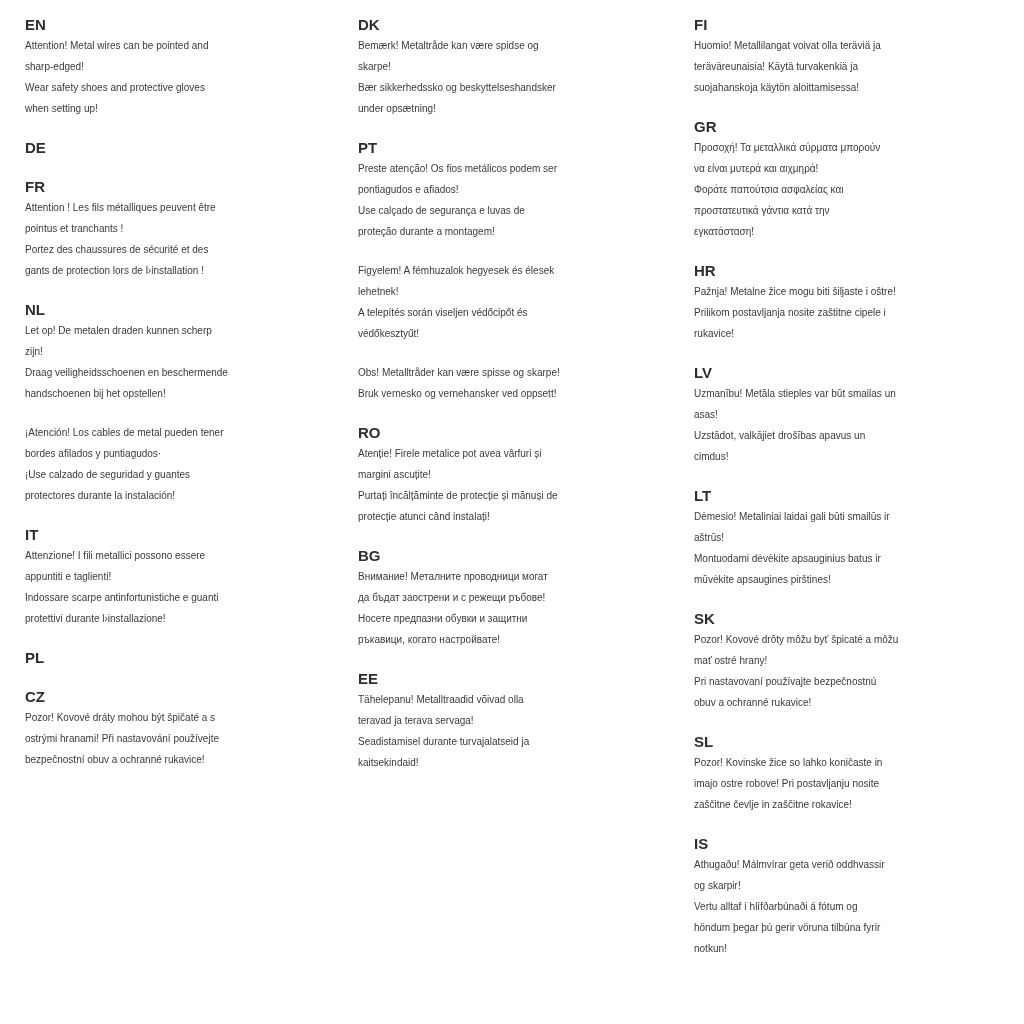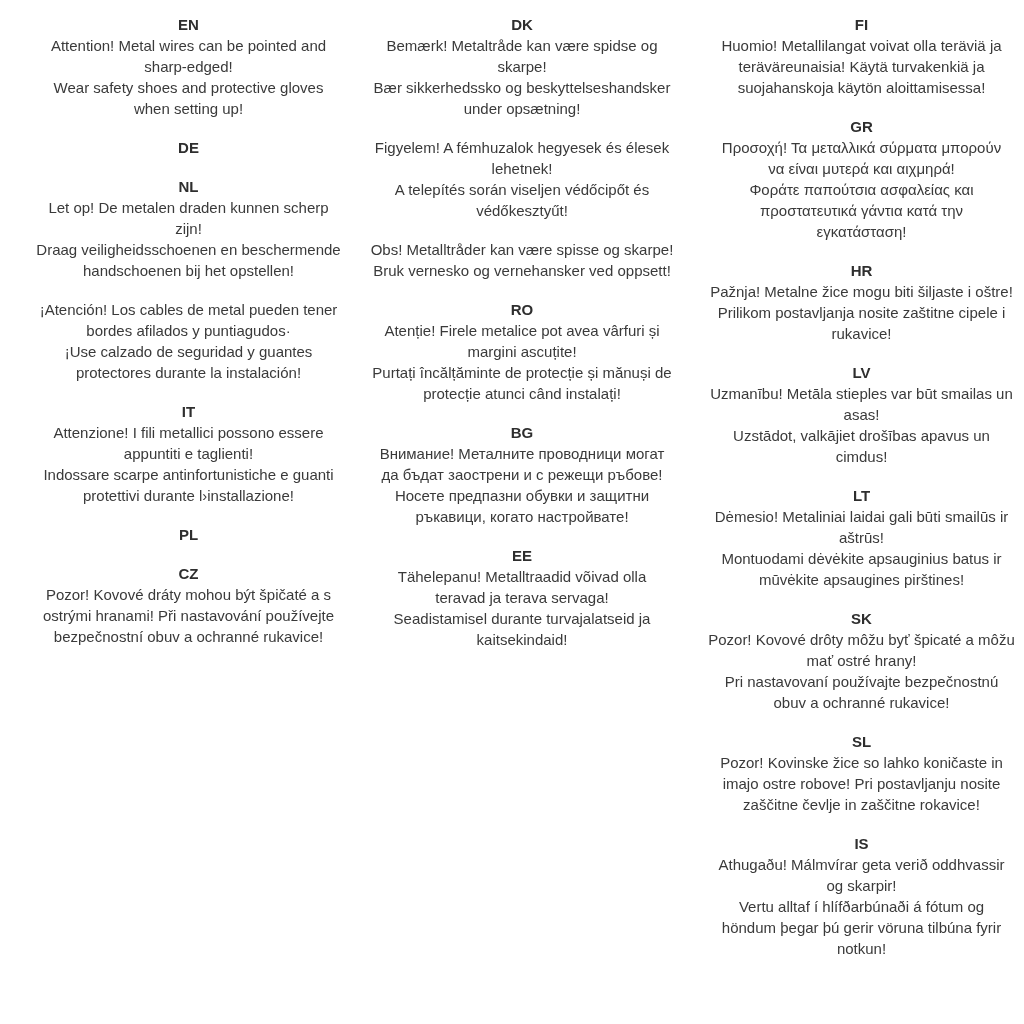--- a/index.html
+++ b/index.html
@@ -21,32 +21,31 @@
     width: 1024px;
   }
   .col {
     flex: 0 0 auto;
   }
   .col-1 { width: 327px; margin-right: 6px; }
   .col-2 { width: 328px; margin-right: 8px; }
   .col-3 { width: 335px; }
   .lang-section {
     margin: 0 0 18px 0;
-    text-align: center;
   }
   .lang-code {
     font-size: 15px;
     line-height: 21px;
     font-weight: bold;
     color: #2e2e2e;
     margin: 0;
     padding: 0;
   }
   .lang-text {
-    font-size: 15px;
+    font-size: 10px;
     line-height: 21px;
     margin: 0;
     padding: 0;
     white-space: pre;
     color: #3a3a3a;
   }
 </style>
 </head>
 <body>
 
@@ -57,20 +56,27 @@
       <h2 class="lang-code">EN</h2>
       <p class="lang-text">Attention! Metal wires can be pointed and
 sharp-edged!
 Wear safety shoes and protective gloves
 when setting up!</p>
     </section>
     <section class="lang-section">
       <h2 class="lang-code">DE</h2>
     </section>
     <section class="lang-section">
+      <h2 class="lang-code">FR</h2>
+      <p class="lang-text">Attention ! Les fils métalliques peuvent être
+pointus et tranchants !
+Portez des chaussures de sécurité et des
+gants de protection lors de l›installation !</p>
+    </section>
+    <section class="lang-section">
       <h2 class="lang-code">NL</h2>
       <p class="lang-text">Let op! De metalen draden kunnen scherp
 zijn!
 Draag veiligheidsschoenen en beschermende
 handschoenen bij het opstellen!</p>
     </section>
     <section class="lang-section">
       <p class="lang-text">¡Atención! Los cables de metal pueden tener
 bordes afilados y puntiagudos·
 ¡Use calzado de seguridad y guantes
@@ -94,20 +100,27 @@
     </section>
   </div>
 
   <div class="col col-2">
     <section class="lang-section">
       <h2 class="lang-code">DK</h2>
       <p class="lang-text">Bemærk! Metaltråde kan være spidse og
 skarpe!
 Bær sikkerhedssko og beskyttelseshandsker
 under opsætning!</p>
+    </section>
+    <section class="lang-section">
+      <h2 class="lang-code">PT</h2>
+      <p class="lang-text">Preste atenção! Os fios metálicos podem ser
+pontiagudos e afiados!
+Use calçado de segurança e luvas de
+proteção durante a montagem!</p>
     </section>
     <section class="lang-section">
       <p class="lang-text">Figyelem! A fémhuzalok hegyesek és élesek
 lehetnek!
 A telepítés során viseljen védőcipőt és
 védőkesztyűt!</p>
     </section>
     <section class="lang-section">
       <p class="lang-text">Obs! Metalltråder kan være spisse og skarpe!
 Bruk vernesko og vernehansker ved oppsett!</p>

